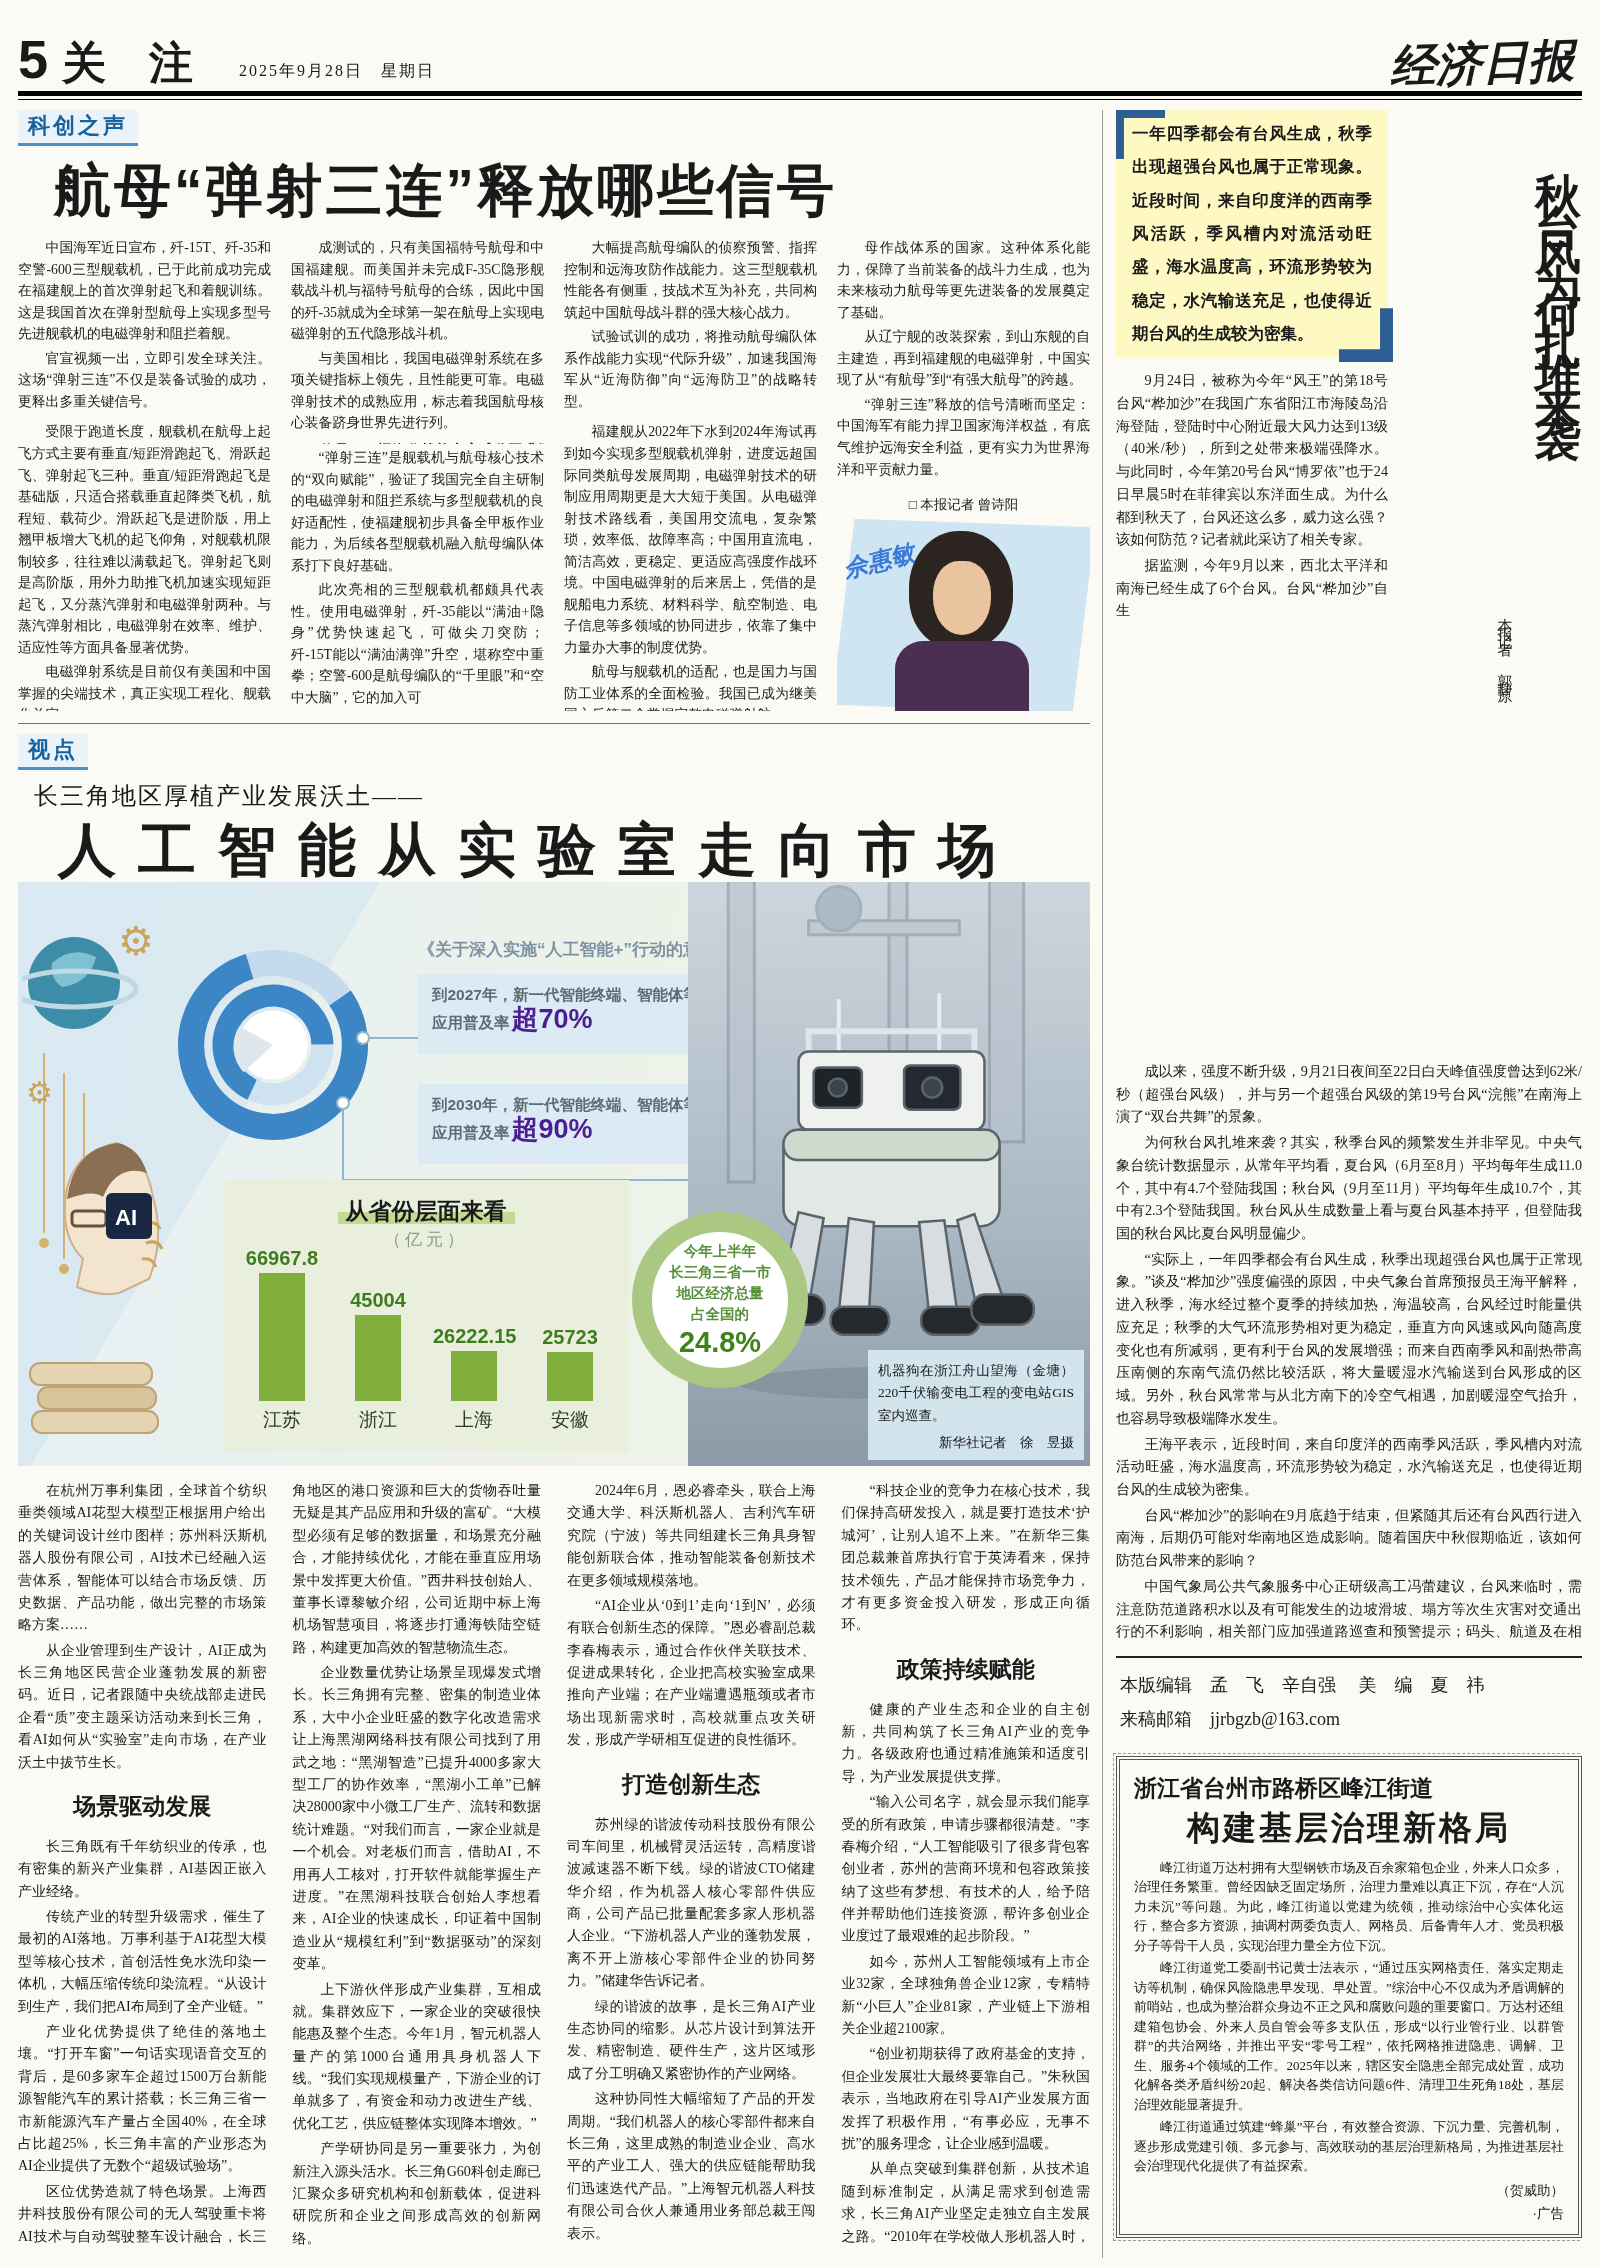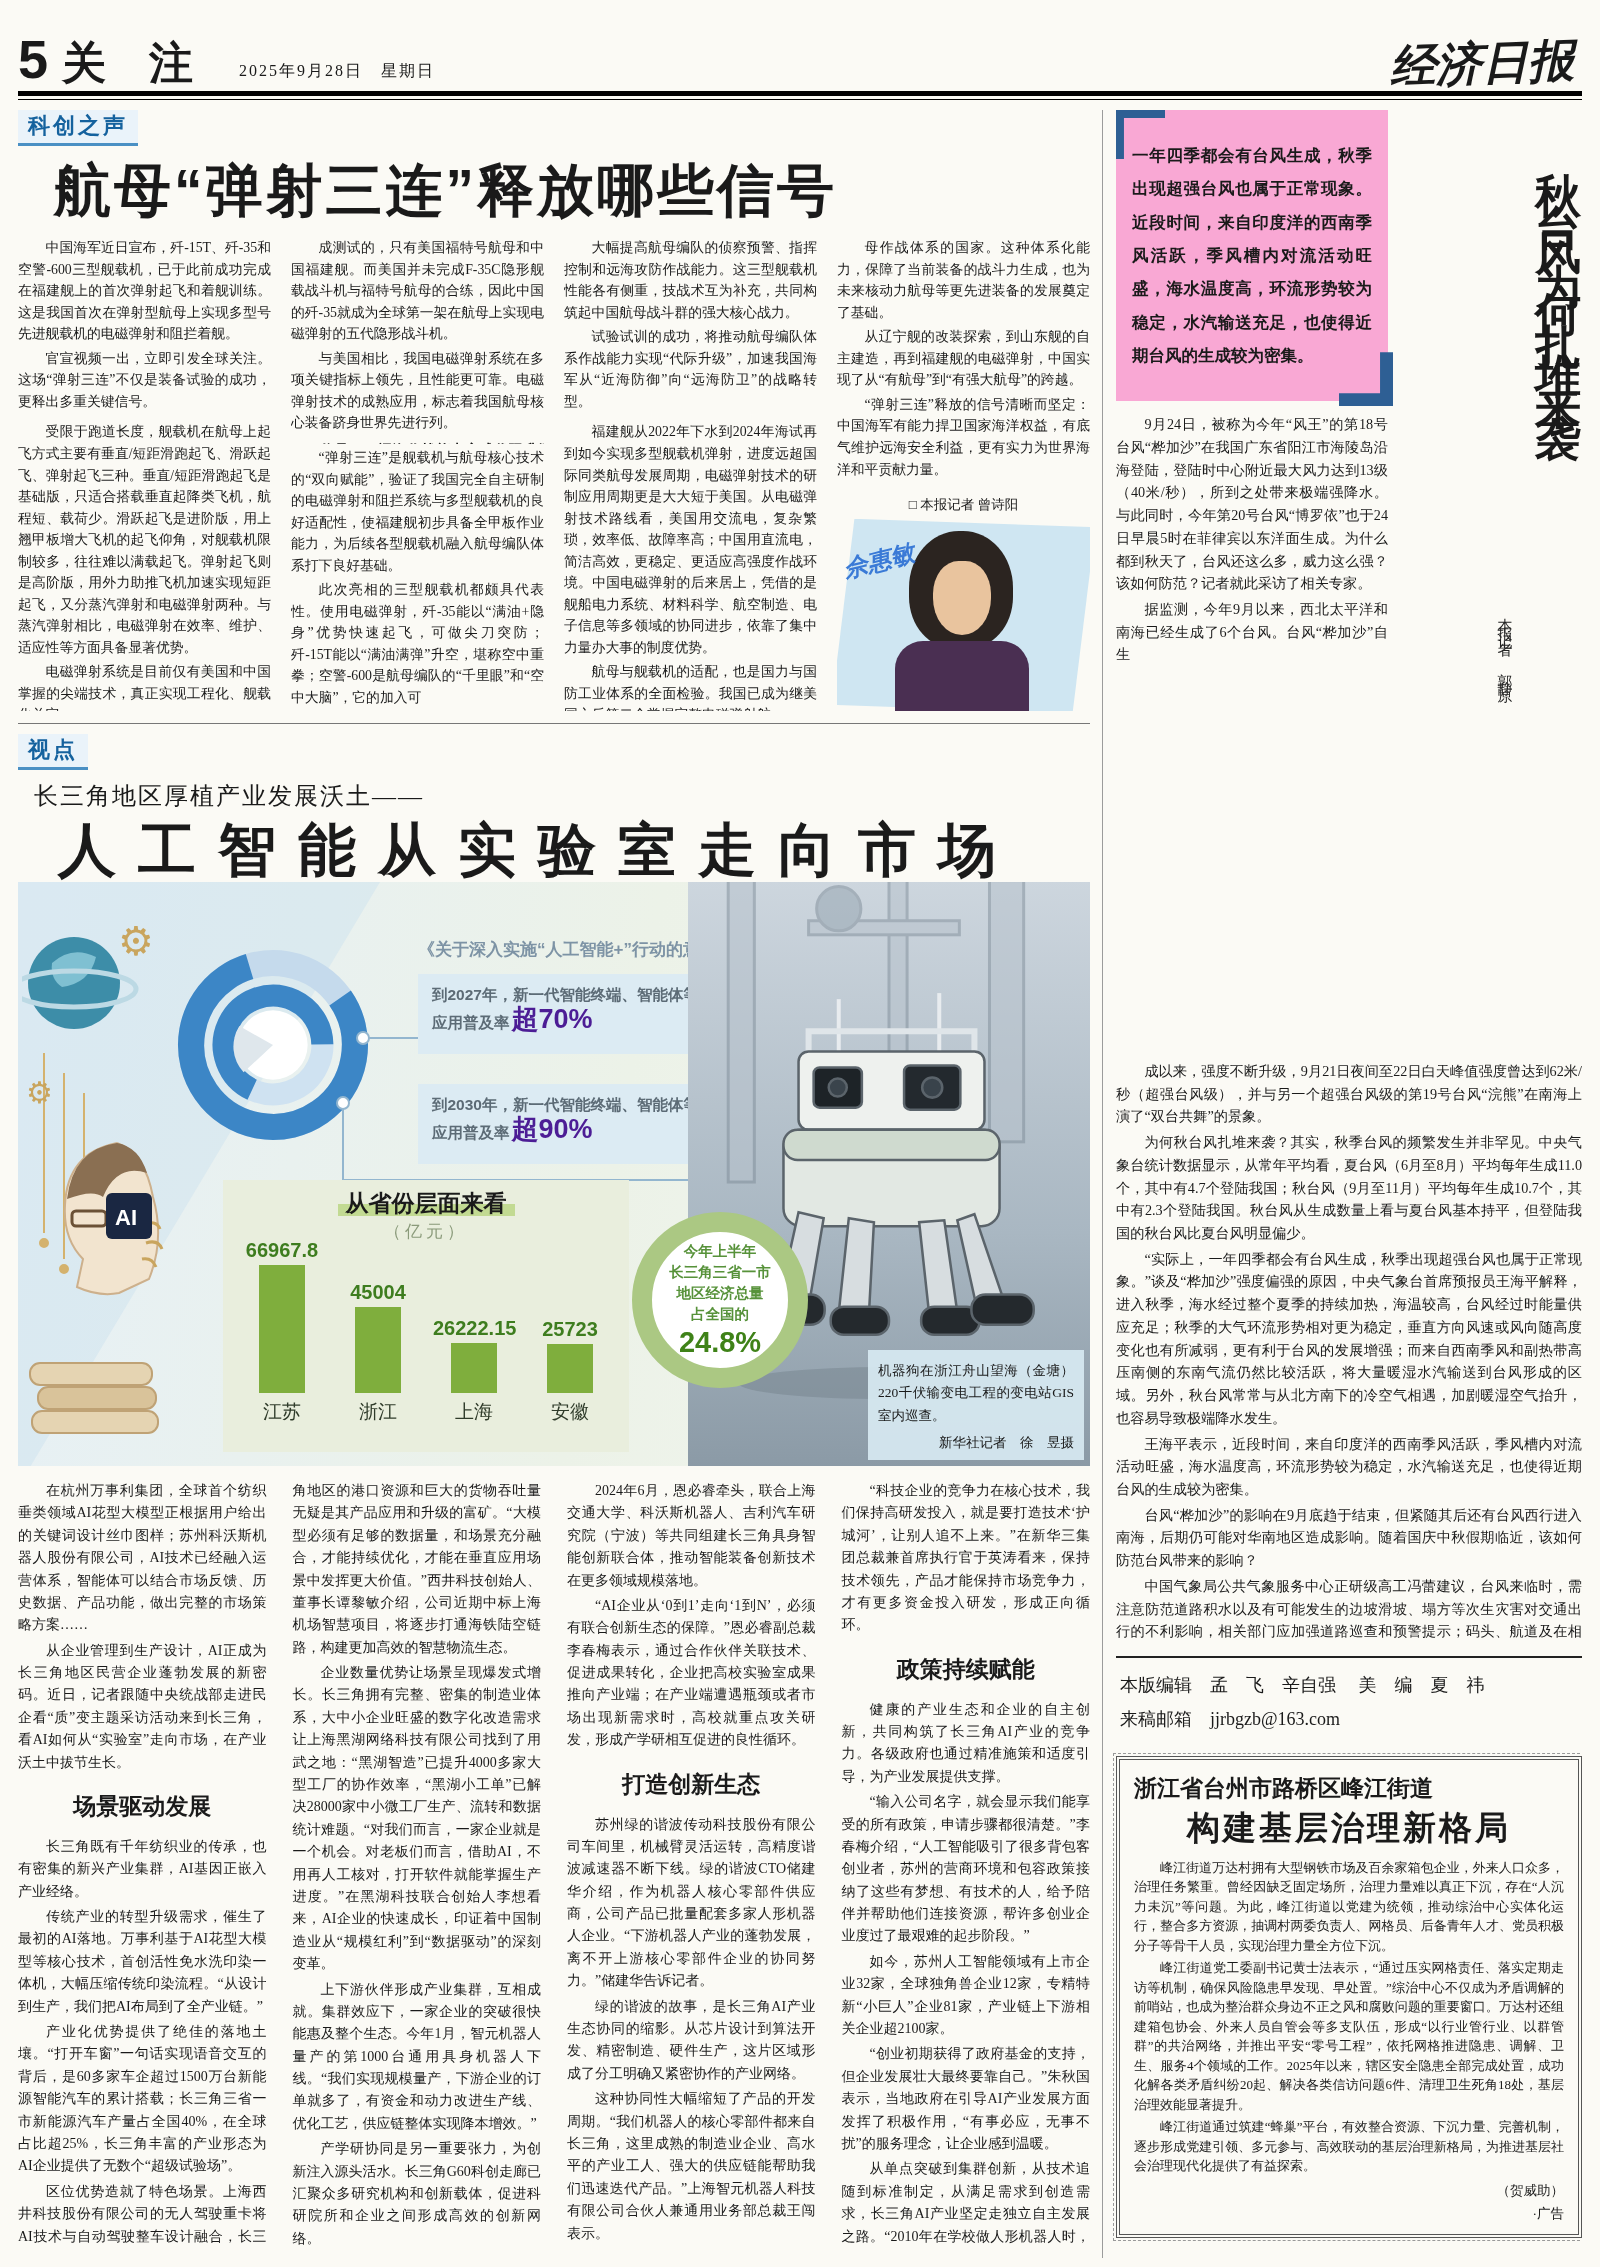--- a/index.html
+++ b/index.html
@@ -46,21 +46,21 @@
        clip-path:polygon(0 0,100% 0,6% 100%,0 100%)}
   .illus{position:absolute;left:4px;top:8px;width:150px;height:566px}
   .donut{position:absolute;left:150px;top:58px;width:210px;height:210px}
   .callouts{position:absolute;left:140px;top:46px;width:660px;height:300px;pointer-events:none}
   .policy{position:absolute;left:400px;top:56px;width:420px;color:#7d93a5;font:700 17px/1.4 "Liberation Sans",sans-serif}
   .goal{position:absolute;left:400px;width:372px;height:80px;background:#dcebf3;padding:9px 14px;box-sizing:border-box}
   .goal .g1{color:#5c6b76;font:600 15.5px/1.5 "Liberation Sans",sans-serif}
   .goal .g2{color:#5c6b76;font:600 15.5px/1.6 "Liberation Sans",sans-serif}
   .goal .gv{color:#4c1d95;font:900 27px/1 "Liberation Sans",sans-serif;margin-left:2px}
   .goal1{top:92px}.goal2{top:202px}
-  .barpanel{position:absolute;left:205px;top:298px;width:406px;height:272px;background:#e9eedd;padding:10px 18px 6px;box-sizing:border-box}
+  .barpanel{position:absolute;left:205px;top:298px;width:406px;height:272px;background:#e9eedd;padding:18px 18px 6px;box-sizing:border-box}
   .bp-head{text-align:center}
   .bp-title{font:800 23px/1.2 "Liberation Sans",sans-serif;box-shadow:inset 0 -12px 0 #c2da92;padding:0 8px}
   .bp-unit{text-align:center;color:#8a9a7a;font-size:17px;margin-top:2px;letter-spacing:4px}
   .bars{display:flex;justify-content:space-between;align-items:flex-end;height:178px;margin-top:4px}
   .bargroup{width:82px;display:flex;flex-direction:column;justify-content:flex-end;text-align:center}
   .barval{font:800 20px/1.1 "Liberation Sans",sans-serif;color:#3e7d1f;margin-bottom:4px;white-space:nowrap}
   .bar{width:46px;margin:0 auto;background:#7fae3d}
   .barname{font-size:19px;color:#2f3b2a;margin-top:6px}
   .statring{position:absolute;left:614px;top:330px;width:176px;height:176px;border:20px solid #abc883;border-radius:50%;
             background:#fff;box-sizing:border-box;z-index:5;display:flex;flex-direction:column;justify-content:center;text-align:center}
@@ -70,21 +70,21 @@
   .photo-cap{position:absolute;right:6px;bottom:6px;width:196px;background:rgba(214,232,240,.94);padding:10px 10px 6px;
              font-size:13.5px;line-height:1.7;text-align:justify;z-index:6}
   .cap-credit{text-align:right;margin-top:4px;line-height:1.6}
   .vp-body{margin-top:14px;column-count:4;column-gap:26px;height:778px;overflow:hidden}
   .vp-body .para{font-size:14px;line-height:1.6}
   h3.subhead{font:700 23px/1.3 "Liberation Sans",sans-serif;text-align:center;margin:18px 0 14px}
 
   
   .ty-top{display:flex;gap:8px;height:944px;overflow:hidden}
   .ty-leftstack{width:272px;flex:0 0 auto;display:flex;flex-direction:column}
-  .intro-box{position:relative;background:#f9a8d4;padding:29px 16px;font:700 16.5px/2.02 "Liberation Serif",serif;
+  .intro-box{position:relative;background:#fef9c3;padding:7px 16px;font:700 16.5px/2.02 "Liberation Serif",serif;
              text-align:justify;margin-bottom:12px}
   .intro-box::before{content:"";position:absolute;top:-5px;left:-5px;width:54px;height:54px;background:#2e5f94;
              clip-path:polygon(0 0,100% 0,100% 24%,24% 24%,24% 100%,0 100%)}
   .intro-box::after{content:"";position:absolute;bottom:-5px;right:-5px;width:54px;height:54px;background:#2e5f94;
              clip-path:polygon(100% 100%,0 100%,0 76%,76% 76%,76% 0,100% 0)}
   .typ{font-size:14.2px;line-height:1.6;text-align:justify;text-indent:2em;margin:0 0 3px}
   .vtitle-wrap{writing-mode:vertical-rl;height:930px;margin-left:auto;padding-top:26px}
   .vtitle{font:900 46px/1 "Liberation Sans",sans-serif;letter-spacing:30px}
   .vbyline{font-size:15px;letter-spacing:8px;margin-right:22px;padding-top:470px;color:#222}
   .ty-body{height:584px;overflow:hidden;margin-top:6px}

